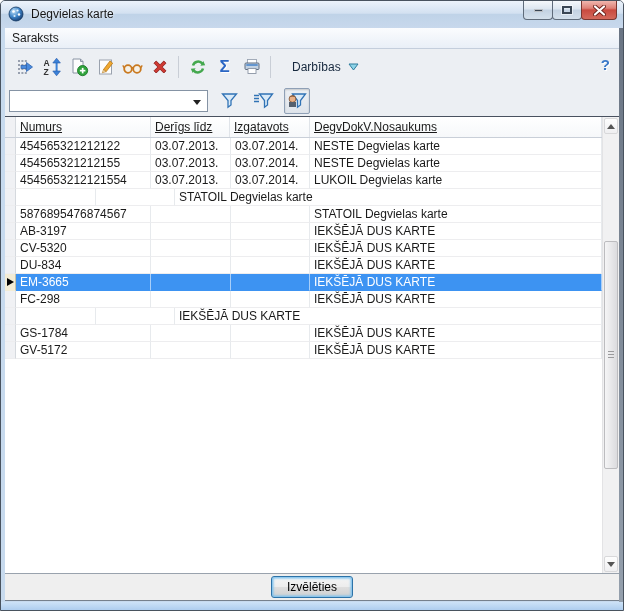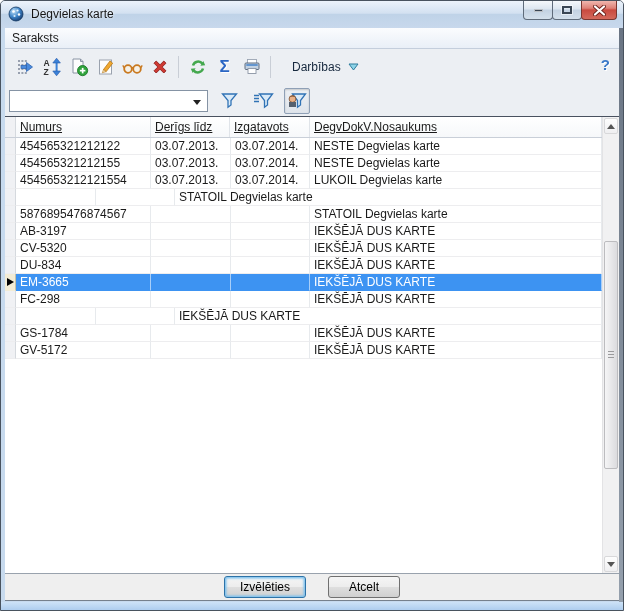--- a/index.html
+++ b/index.html
@@ -369,20 +369,19 @@
           </div>
         <div class="sb-thumb"></div>
         <div class="sb-btn down">
             <span class="arrow-down"></span>
           </div>
       </div>
     </div>
 
     <div class="footer">
       <button class="btn default">Izvēlēties</button>
-      <button class="btn">Atcelt</button>
     </div>
 
   </div>
 
   <div class="right-edge"></div>
   <div class="bottom-strip"></div>
 </div>
 
 </body></html>

